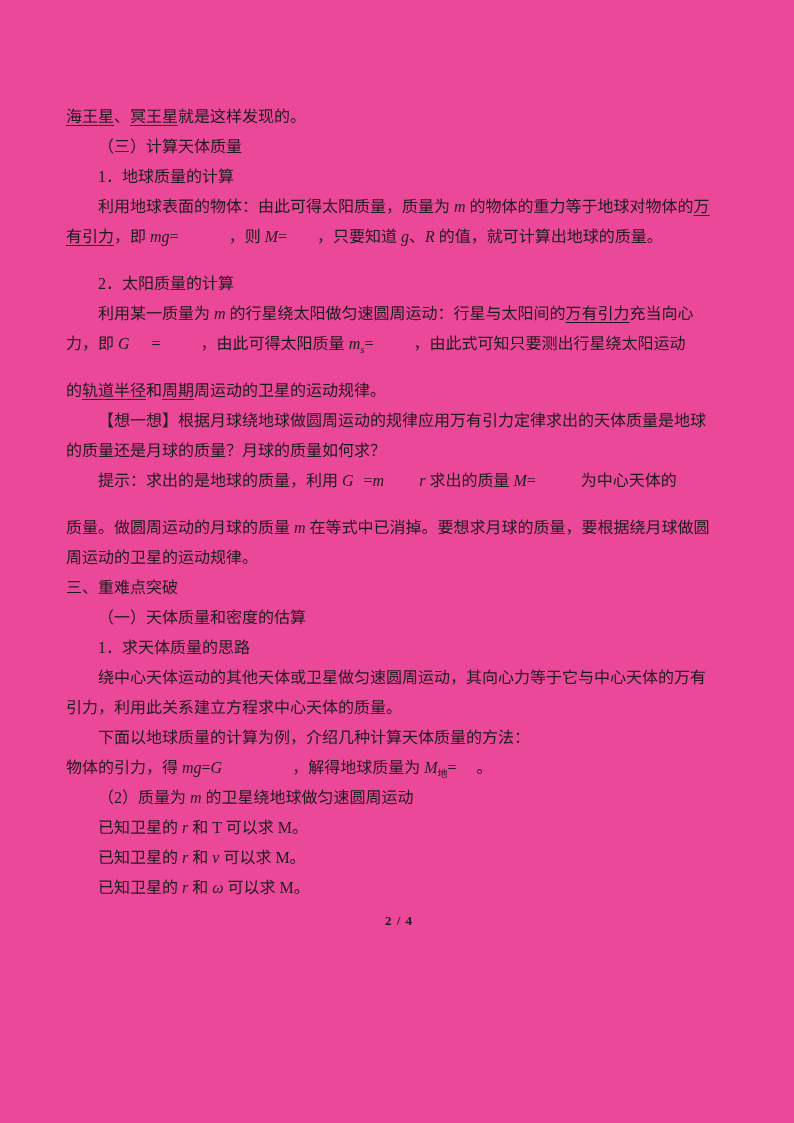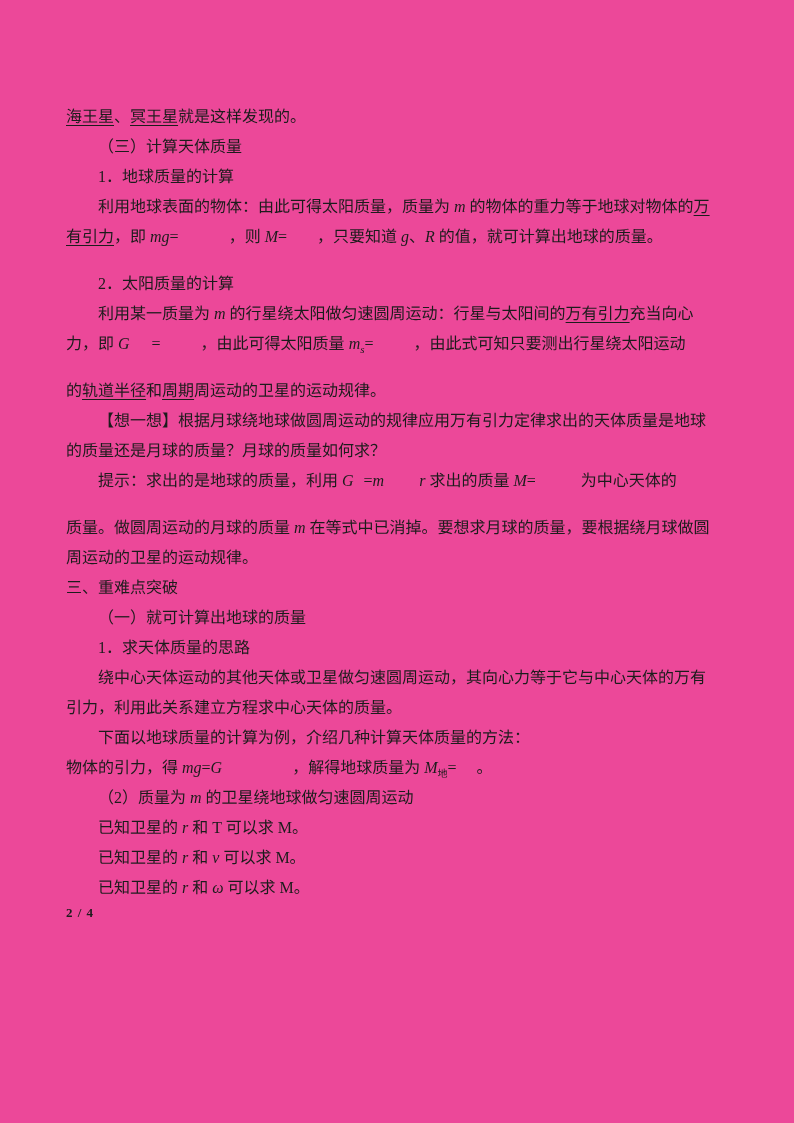--- a/index.html
+++ b/index.html
@@ -41,22 +41,22 @@
     font-style: italic;
     font-size: 11px;
     vertical-align: -4px;
   }
   .sub {
     font-size: 10px;
     vertical-align: -4px;
   }
   .gap { display: inline-block; }
   .footer {
-    margin-top: 2px;
-    text-align: left;
+    margin-top: 10px;
+    text-align: center;
     font-weight: bold;
     font-size: 13px;
     letter-spacing: 1px;
   }
 </style>
 </head>
 <body>
 
 <div class="page">
   <div>
@@ -68,21 +68,21 @@
       <div class="tline ind"><span class="txt">2．太阳质量的计算</span></div>
       <div class="tline ind"><span class="txt">利用某一质量为 </span><span class="v">m</span><span class="txt"> 的行星绕太阳做匀速圆周运动：行星与太阳间的</span><span class="u">万有引力</span><span class="txt">充当向心</span></div>
       <div class="tline fx"><span class="txt">力，即 </span><span class="v">G</span><span class="gap" style="width: 22px;"></span><span class="txt">=</span><span class="gap" style="width: 40px;"></span><span class="txt">，由此可得太阳质量 </span><span class="v">m</span><span class="isub">s</span><span class="txt">=</span><span class="gap" style="width: 40px;"></span><span class="txt">，由此式可知只要测出行星绕太阳运动</span></div>
       <div class="tline"><span class="txt">的</span><span class="u">轨道半径</span><span class="txt">和</span><span class="u">周期</span><span class="txt">周运动的卫星的运动规律。</span></div>
       <div class="tline ind"><span class="txt">【想一想】根据月球绕地球做圆周运动的规律应用万有引力定律求出的天体质量是地球</span></div>
       <div class="tline"><span class="txt">的质量还是月球的质量？月球的质量如何求？</span></div>
       <div class="tline ind fx"><span class="txt">提示：求出的是地球的质量，利用 </span><span class="v">G</span><span class="gap" style="width: 10px;"></span><span class="txt">=</span><span class="v">m</span><span class="gap" style="width: 35px;"></span><span class="v">r</span><span class="txt"> 求出的质量 </span><span class="v">M</span><span class="txt">=</span><span class="gap" style="width: 45px;"></span><span class="txt">为中心天体的</span></div>
       <div class="tline"><span class="txt">质量。做圆周运动的月球的质量 </span><span class="v">m</span><span class="txt"> 在等式中已消掉。要想求月球的质量，要根据绕月球做圆</span></div>
       <div class="tline"><span class="txt">周运动的卫星的运动规律。</span></div>
       <div class="tline hei"><span class="txt">三、重难点突破</span></div>
-      <div class="tline ind"><span class="txt">（一）就可计算出地球的质量</span></div>
+      <div class="tline ind"><span class="txt">（一）天体质量和密度的估算</span></div>
       <div class="tline ind"><span class="txt">1．求天体质量的思路</span></div>
       <div class="tline ind"><span class="txt">绕中心天体运动的其他天体或卫星做匀速圆周运动，其向心力等于它与中心天体的万有</span></div>
       <div class="tline"><span class="txt">引力，利用此关系建立方程求中心天体的质量。</span></div>
       <div class="tline ind"><span class="txt">下面以地球质量的计算为例，介绍几种计算天体质量的方法：</span></div>
       <div class="tline fs"><span class="txt">物体的引力，得 </span><span class="v">mg</span><span class="txt">=</span><span class="v">G</span><span class="gap" style="width: 70px;"></span><span class="txt">，解得地球质量为 </span><span class="v">M</span><span class="sub">地</span><span class="txt">=</span><span class="gap" style="width: 20px;"></span><span class="txt">。</span></div>
       <div class="tline ind"><span class="txt">（2）质量为 </span><span class="v">m</span><span class="txt"> 的卫星绕地球做匀速圆周运动</span></div>
       <div class="tline ind"><span class="txt">已知卫星的 </span><span class="v">r</span><span class="txt"> 和 T 可以求 M。</span></div>
       <div class="tline ind"><span class="txt">已知卫星的 </span><span class="v">r</span><span class="txt"> 和 </span><span class="v">v</span><span class="txt"> 可以求 M。</span></div>
       <div class="tline ind"><span class="txt">已知卫星的 </span><span class="v">r</span><span class="txt"> 和 </span><span class="v">ω</span><span class="txt"> 可以求 M。</span></div>
     </div>

